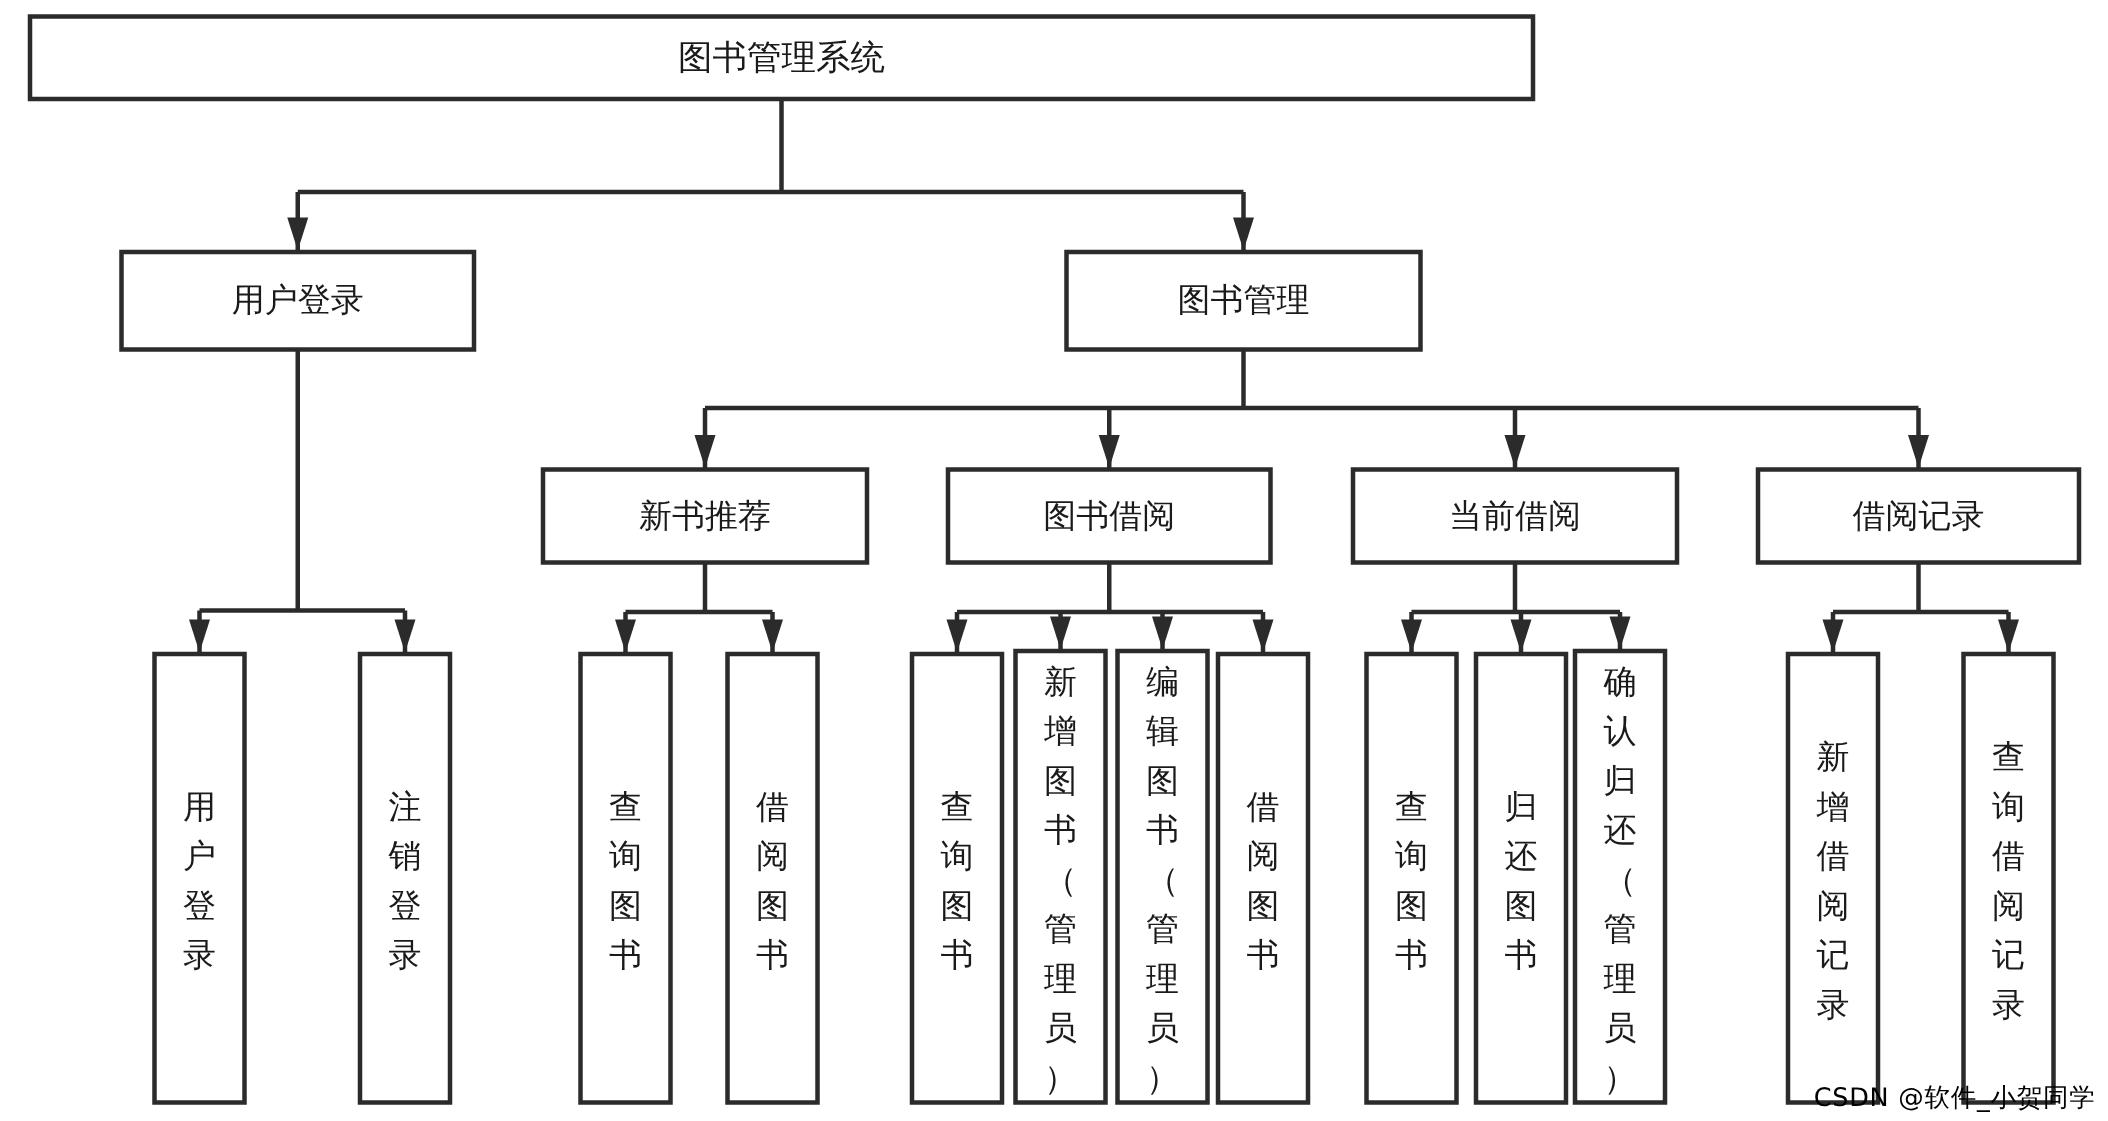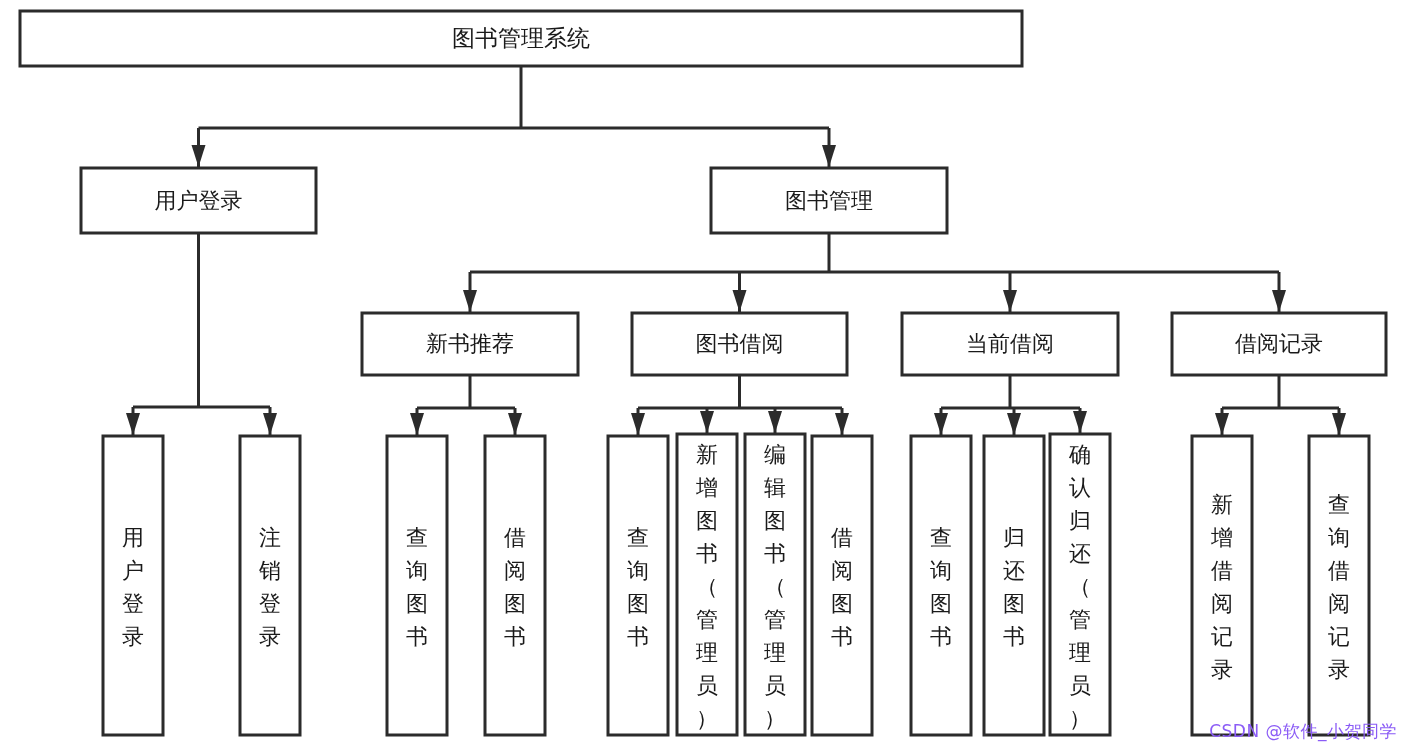--- a/index.html
+++ b/index.html
@@ -8,21 +8,21 @@
   #stage{position:relative;width:1405px;height:747px;background:#fff;text-align:right;}
   svg#diagram{position:absolute;left:0;top:0;width:1405px;height:747px;display:block;}
   .box-rect{fill:#ffffff;stroke:#2b2b2b;stroke-width:3;}
   .connector{stroke:#2b2b2b;stroke-width:3;fill:none;}
   .arrow-head{fill:#2b2b2b;stroke:none;}
   .node-label{fill:#1a1a1a;font-family:"DejaVu Sans","Liberation Sans",sans-serif;
               font-size:22px;text-anchor:middle;dominant-baseline:middle;}
   .node-label.lvl1{font-size:23px;}
   .leaf-label{fill:#1a1a1a;font-family:"DejaVu Sans","Liberation Sans",sans-serif;
               font-size:22px;text-anchor:middle;}
-  .watermark{position:absolute;right:8px;bottom:4px;color:#8b5cf6;font-size:17px;
+  .watermark{position:absolute;right:8px;bottom:4px;color:#000000;font-size:17px;
              letter-spacing:.5px;font-family:"DejaVu Sans","Liberation Sans",sans-serif;
              white-space:nowrap;pointer-events:none;}
 </style>
 </head>
 <body>
 
 <div id="stage">
   <svg id="diagram" viewBox="0 0 1405 747">
     <g id="connectors">
         <line x1="521" y1="66" x2="521" y2="128" class="connector"></line>

